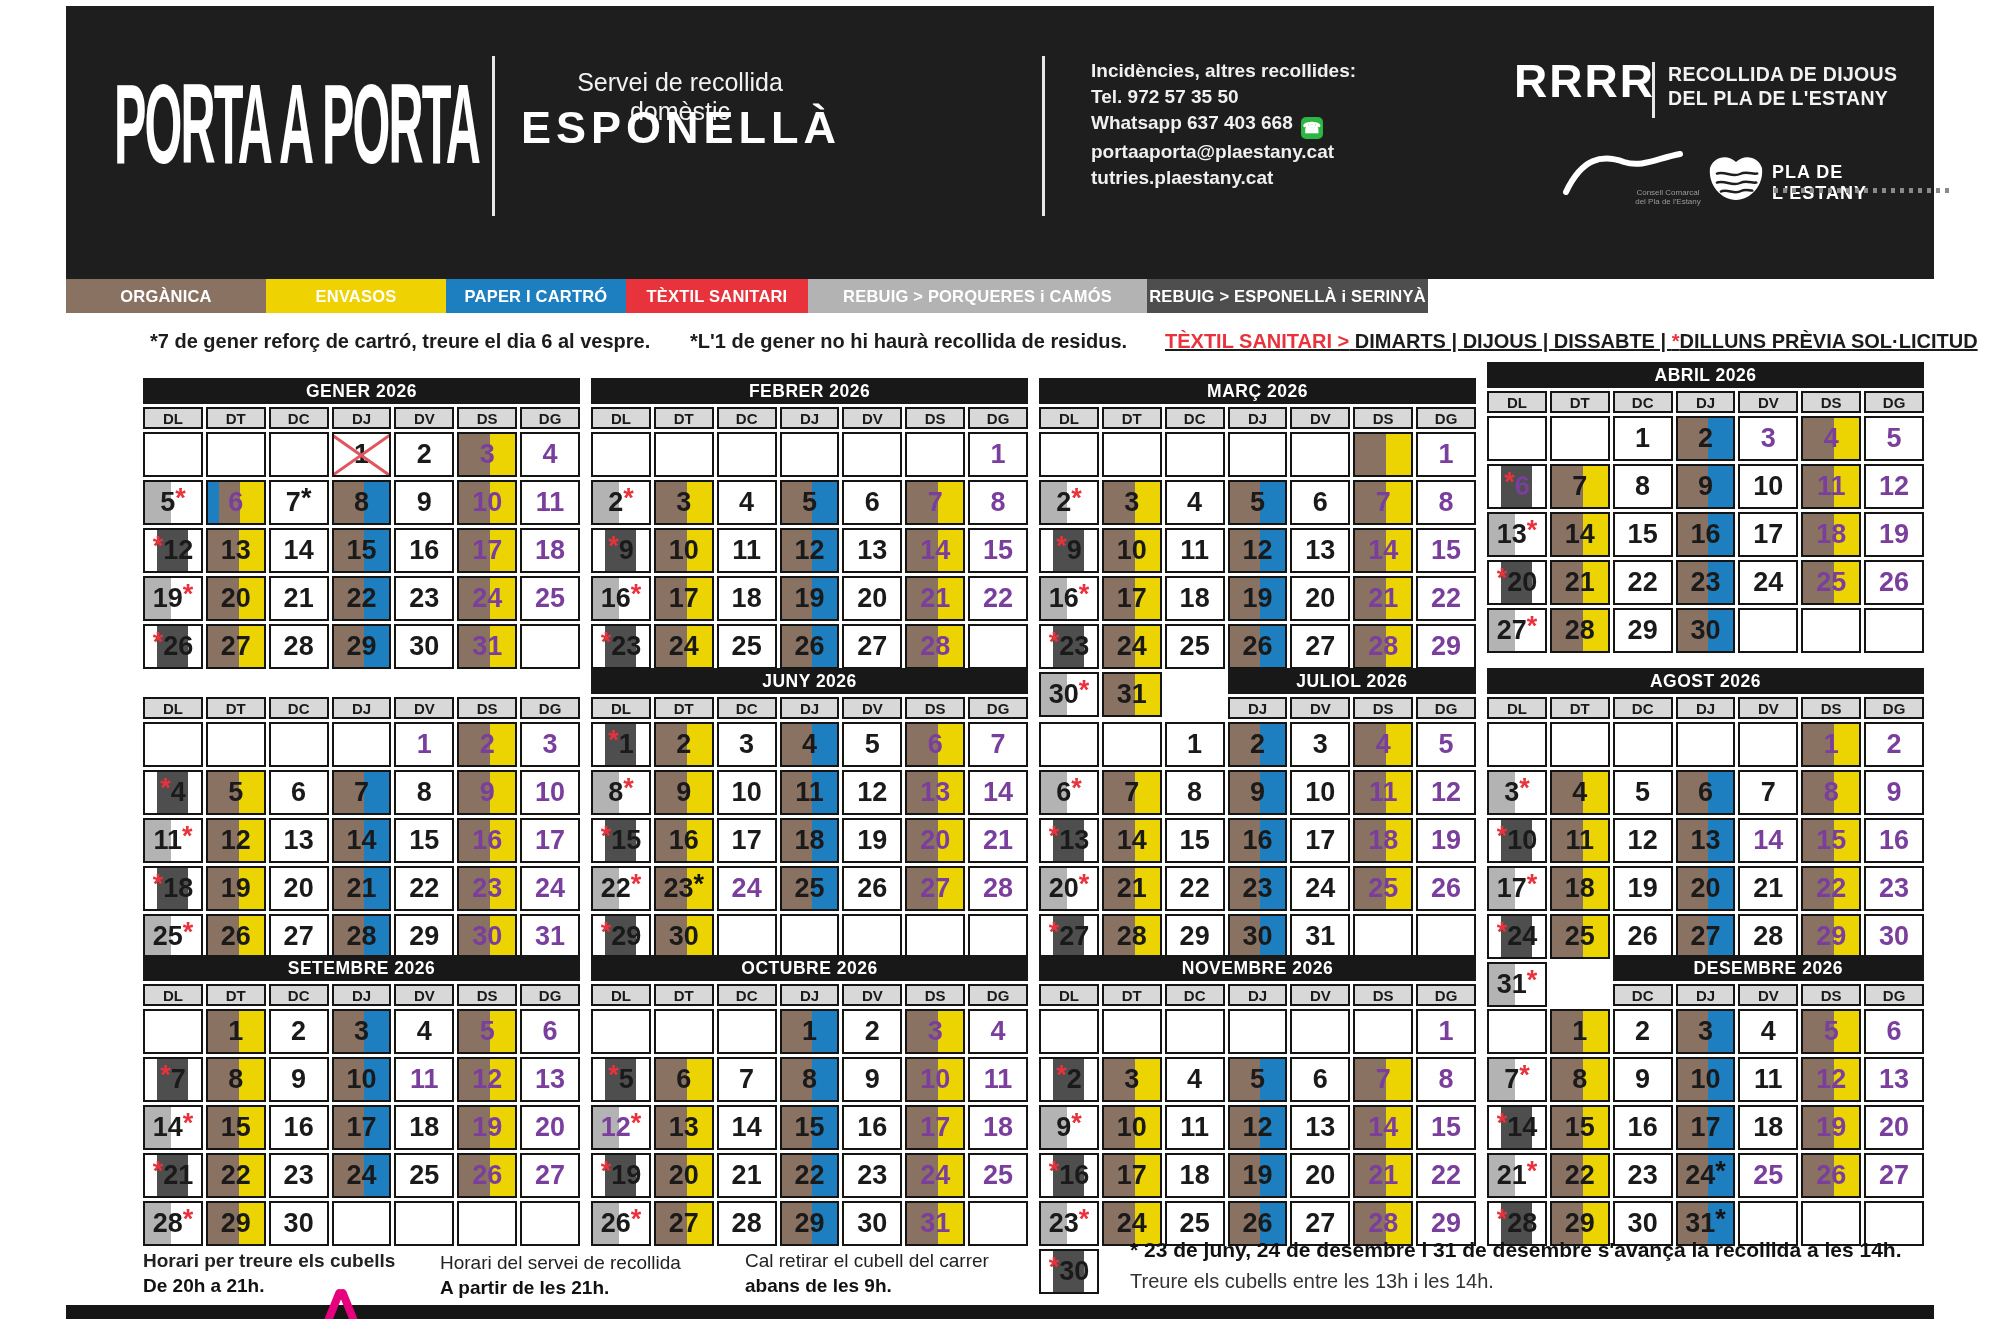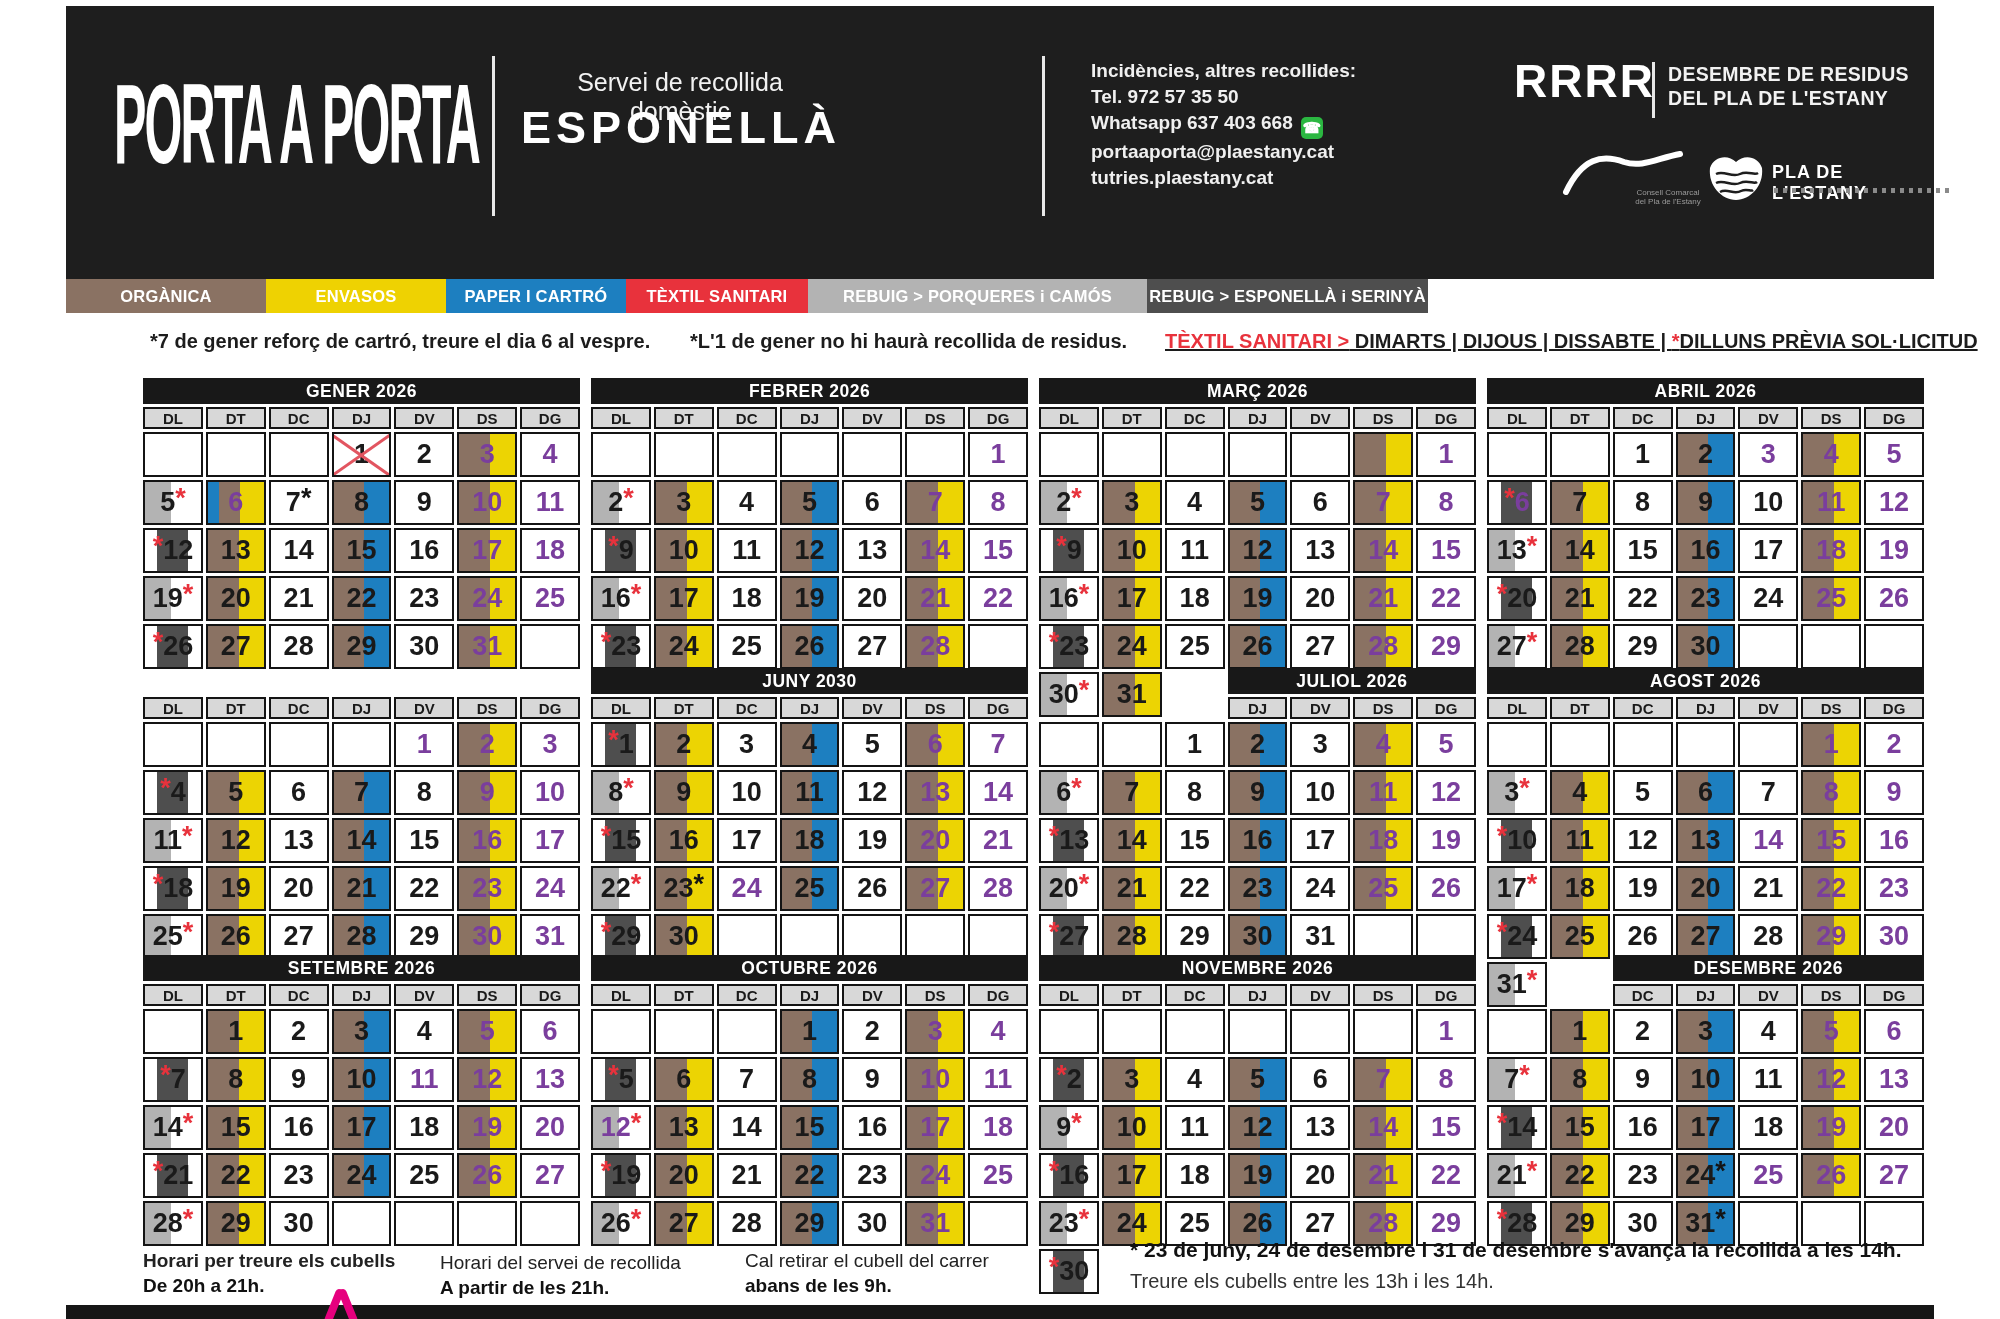--- a/index.html
+++ b/index.html
@@ -65,21 +65,21 @@
   <div class="abs contact">
     <div>Incidències, altres recollides:</div>
     <div>Tel. 972 57 35 50</div>
     <div><span>Whatsapp 637 403 668</span><span class="wa">☎</span></div>
     <div>portaaporta@plaestany.cat</div>
     <div>tutries.plaestany.cat</div>
   </div>
   <div class="abs rrrr">RRRR</div>
   <div class="abs vline" style="left:1586px;top:56px;height:56px;width:2.5px;"></div>
   <div class="abs rrrrtxt">
-    <div>DESEMBRE DE RESIDUS</div>
+    <div>RECOLLIDA DE DIJOUS</div>
     <div>DEL PLA DE L'ESTANY</div>
   </div>
   <svg class="abs" style="left:1496px;top:142px;" width="130" height="48" viewBox="0 0 130 48">
     <path d="M4 44 C20 10, 40 6, 62 14 C80 20, 96 10, 118 6" stroke="#fff" stroke-width="6" fill="none" stroke-linecap="round"></path>
   </svg>
   <div class="abs consell-cap">
     <div>Consell Comarcal</div>
     <div>del Pla de l'Estany</div>
   </div>
   <svg class="abs" style="left:1642px;top:146px;" width="56" height="50" viewBox="0 0 56 50">
@@ -434,21 +434,21 @@
         <span class="num">29</span>
       </div>
       <div class="cell s-lg" style="grid-area: 8 / 1;">
         <span class="num">30</span>
         <span class="star r">*</span>
       </div>
       <div class="cell s-by" style="grid-area: 8 / 2;">
         <span class="num">31</span>
       </div>
     </div>
-    <div class="month" style="left: 1487px; top: 378px; text-align: center;">
+    <div class="month" style="left: 1487px; top: 362px; text-align: center;">
       <div class="m-title" style="grid-area: 1 / 1 / auto / 8;">ABRIL 2026</div>
       <div class="dh" style="grid-area: 2 / 1;">DL</div>
       <div class="dh" style="grid-area: 2 / 2;">DT</div>
       <div class="dh" style="grid-area: 2 / 3;">DC</div>
       <div class="dh" style="grid-area: 2 / 4;">DJ</div>
       <div class="dh" style="grid-area: 2 / 5;">DV</div>
       <div class="dh" style="grid-area: 2 / 6;">DS</div>
       <div class="dh" style="grid-area: 2 / 7;">DG</div>
       <div class="cell s-w" style="grid-area: 3 / 1;"></div>
       <div class="cell s-w" style="grid-area: 3 / 2;"></div>
@@ -654,21 +654,21 @@
         <span class="num">29</span>
       </div>
       <div class="cell s-by p" style="grid-area: 7 / 6;">
         <span class="num">30</span>
       </div>
       <div class="cell s-w p" style="grid-area: 7 / 7;">
         <span class="num">31</span>
       </div>
     </div>
     <div class="month" style="left: 591px; top: 668px;">
-      <div class="m-title" style="grid-area: 1 / 1 / auto / 8;">JUNY 2030</div>
+      <div class="m-title" style="grid-area: 1 / 1 / auto / 8;">JUNY 2026</div>
       <div class="dh" style="grid-area: 2 / 1;">DL</div>
       <div class="dh" style="grid-area: 2 / 2;">DT</div>
       <div class="dh" style="grid-area: 2 / 3;">DC</div>
       <div class="dh" style="grid-area: 2 / 4;">DJ</div>
       <div class="dh" style="grid-area: 2 / 5;">DV</div>
       <div class="dh" style="grid-area: 2 / 6;">DS</div>
       <div class="dh" style="grid-area: 2 / 7;">DG</div>
       <div class="cell s-dg" style="grid-area: 3 / 1;">
         <span class="star r">*</span>
         <span class="num">1</span>

